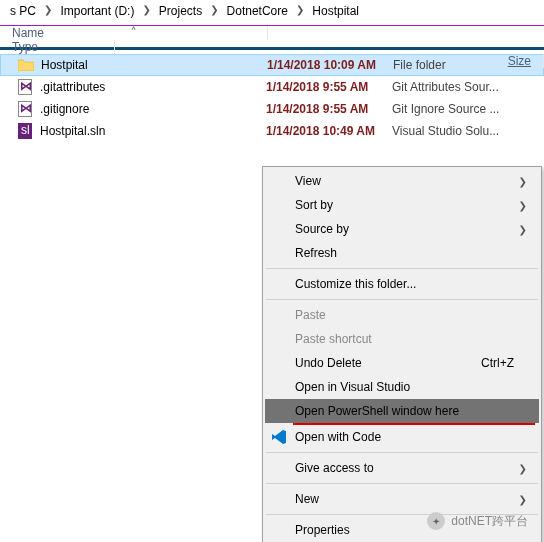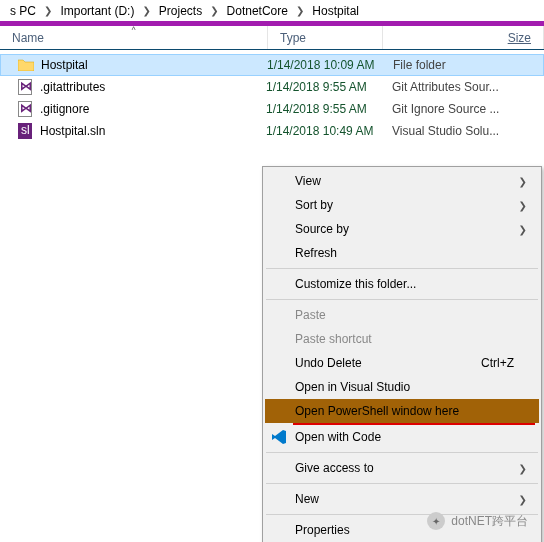--- a/index.html
+++ b/index.html
@@ -1,44 +1,44 @@
 <!DOCTYPE html>
 <html><head>
 <meta charset="utf-8">
 <style>
 * { margin: 0; padding: 0; box-sizing: border-box; font-family: "Segoe UI", sans-serif; font-size: 12px; }
 body { background: #fff; width: 544px; height: 542px; overflow: hidden; position: relative; }
 
-.breadcrumb { display: flex; align-items: center; padding: 4px 8px; border-bottom: 5px solid #a21caf; height: 26px; color: #000; }
+.breadcrumb { display: flex; align-items: flex-start; padding: 4px 8px; border-bottom: 1px solid #a21caf; height: 26px; color: #000; }
 .breadcrumb .crumb { padding: 0 2px; }
 .breadcrumb .chev { padding: 0 6px; color: #555; font-size: 10px; }
 
-.columns { display: flex; border-bottom: 1px solid #0c4a6e; height: 24px; color: #4c607a; }
+.columns { display: flex; border-bottom: 3px solid #0c4a6e; height: 24px; color: #4c607a; flex-direction: column; }
 .columns .col { display: flex; align-items: center; padding: 0 12px; border-right: 1px solid #e5e5e5; position: relative; }
 .col-name { width: 268px; }
 .col-date { width: 125px; }
 .col-type { width: 115px; }
 .col-size { flex: 1; justify-content: flex-end; padding-right: 16px; text-decoration: underline; }
 .sort-ind { position: absolute; left: 50%; top: -2px; transform: translateX(-50%); font-size: 8px; color: #555; }
 
 .files { padding: 4px 0; }
 .row { display: flex; align-items: center; height: 22px; padding: 0 0 0 16px; color: #000; }
 .row.selected { background: #cce8ff; border: 1px solid #99d1ff; }
 .row .icon { width: 18px; height: 16px; margin-right: 6px; display: flex; align-items: center; justify-content: center; }
 .row .name { width: 226px; }
-.row .date { width: 126px; color: #14532d; }
+.row .date { width: 126px; color: #7f1d1d; font-weight: bold; }
 .row .type { width: 118px; color: #444; white-space: nowrap; overflow: hidden; text-overflow: ellipsis; }
 
 .folder-icon { width: 16px; height: 12px; }
 .file-icon { width: 14px; height: 16px; }
 
 .context-menu { position: absolute; left: 262px; top: 166px; width: 280px; background: #f0f0f0; border: 1px solid #a0a0a0; box-shadow: 2px 2px 4px rgba(0,0,0,0.25); padding: 2px; }
 .context-menu .item { display: flex; align-items: center; height: 24px; padding: 0 30px 0 30px; color: #000; position: relative; }
 .context-menu .item.disabled { color: #888; }
-.context-menu .item.highlight { background: #a16207; }
+.context-menu .item.highlight { background: #737373; }
 .context-menu .item .shortcut { position: absolute; right: 25px; }
 .context-menu .item .arrow { position: absolute; right: 12px; font-size: 10px; color: #555; }
 .context-menu .sep { height: 1px; background: #d0d0d0; margin: 3px 1px; }
 .context-menu .mi-icon { position: absolute; left: 6px; width: 16px; height: 16px; display: flex; align-items: center; justify-content: center; }
 .redline { height: 2px; background: #d00; margin: 0 4px 0 28px; }
 
 .watermark { position: absolute; right: 16px; bottom: 12px; display: flex; align-items: center; color: #888; font-size: 11px; }
 .watermark .wicon { width: 18px; height: 18px; border-radius: 50%; background: #ccc; margin-right: 6px; display: flex; align-items: center; justify-content: center; font-size: 10px; color: #666; }
 </style>
 </head>

